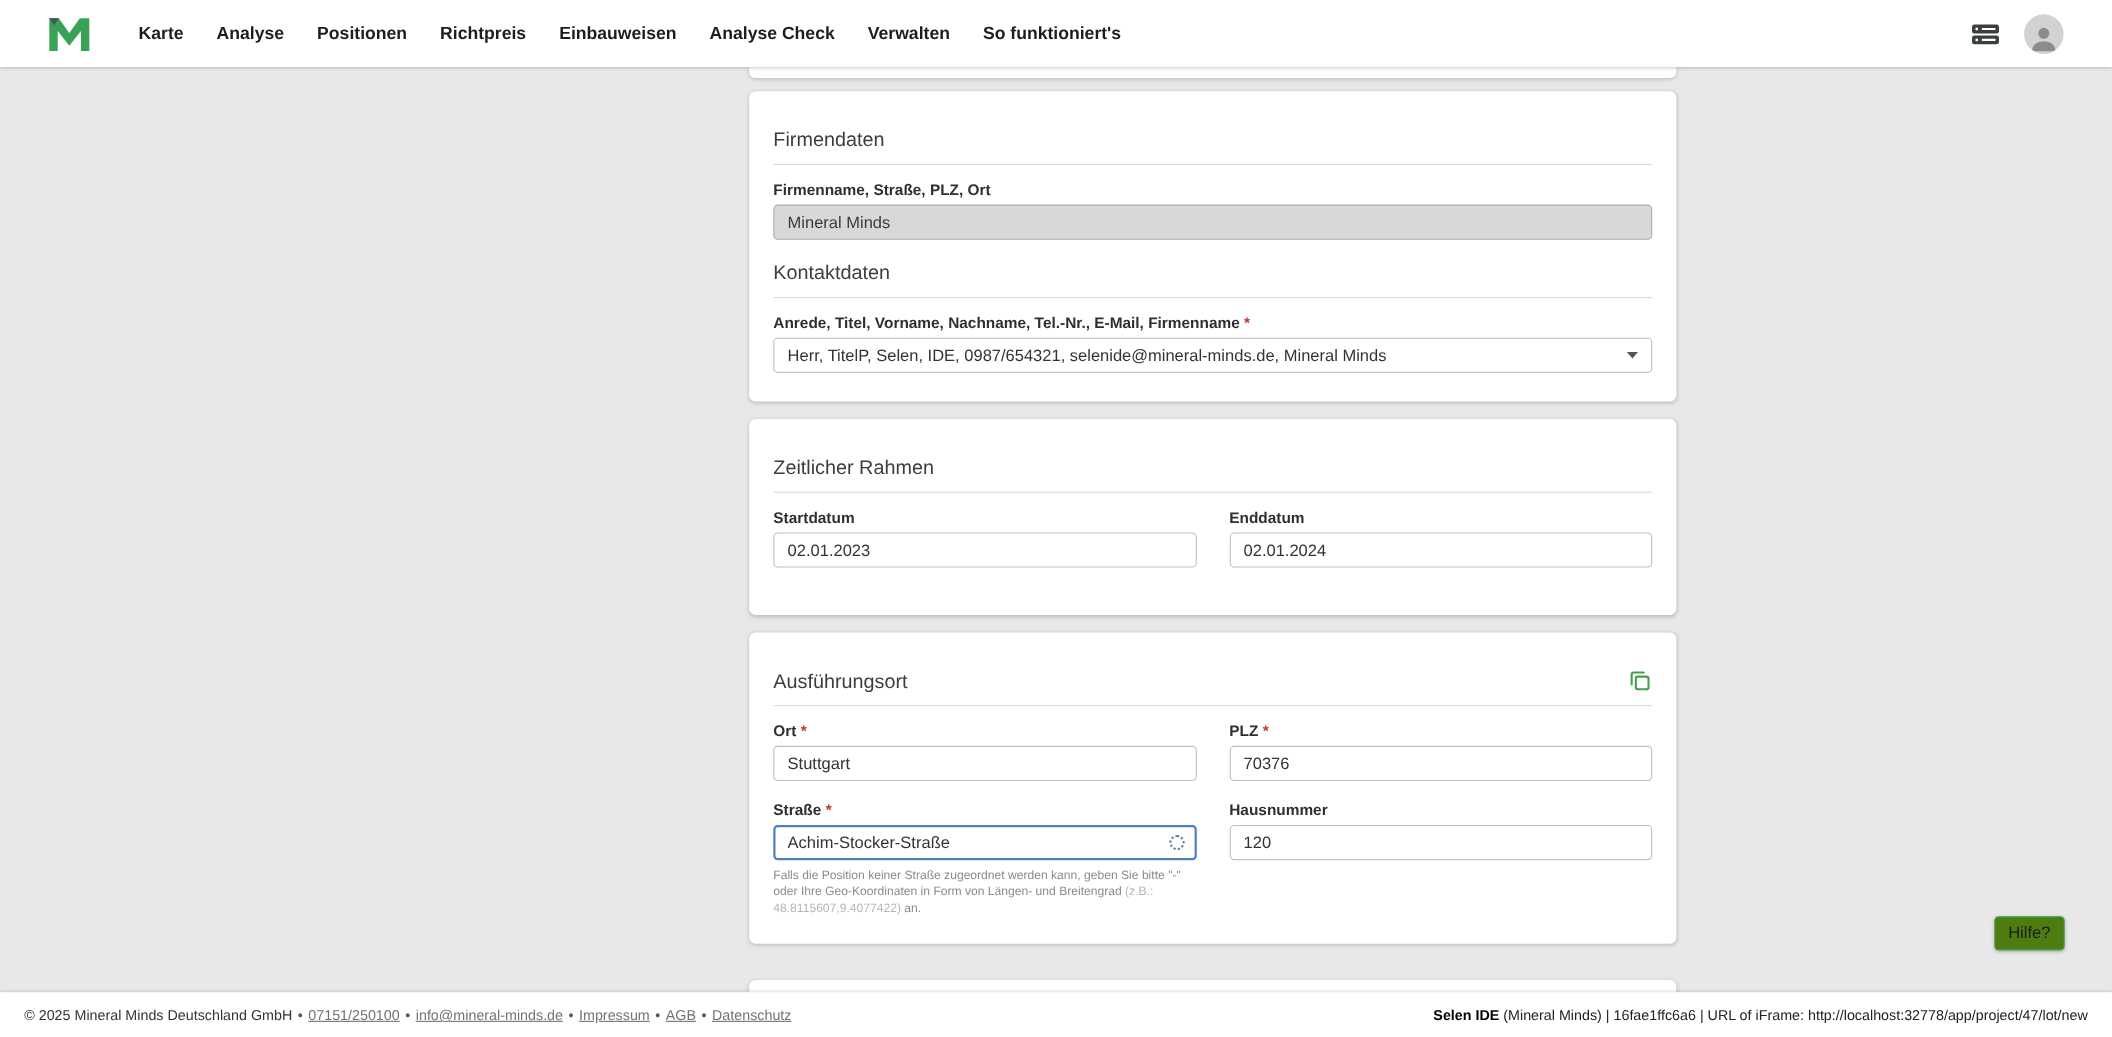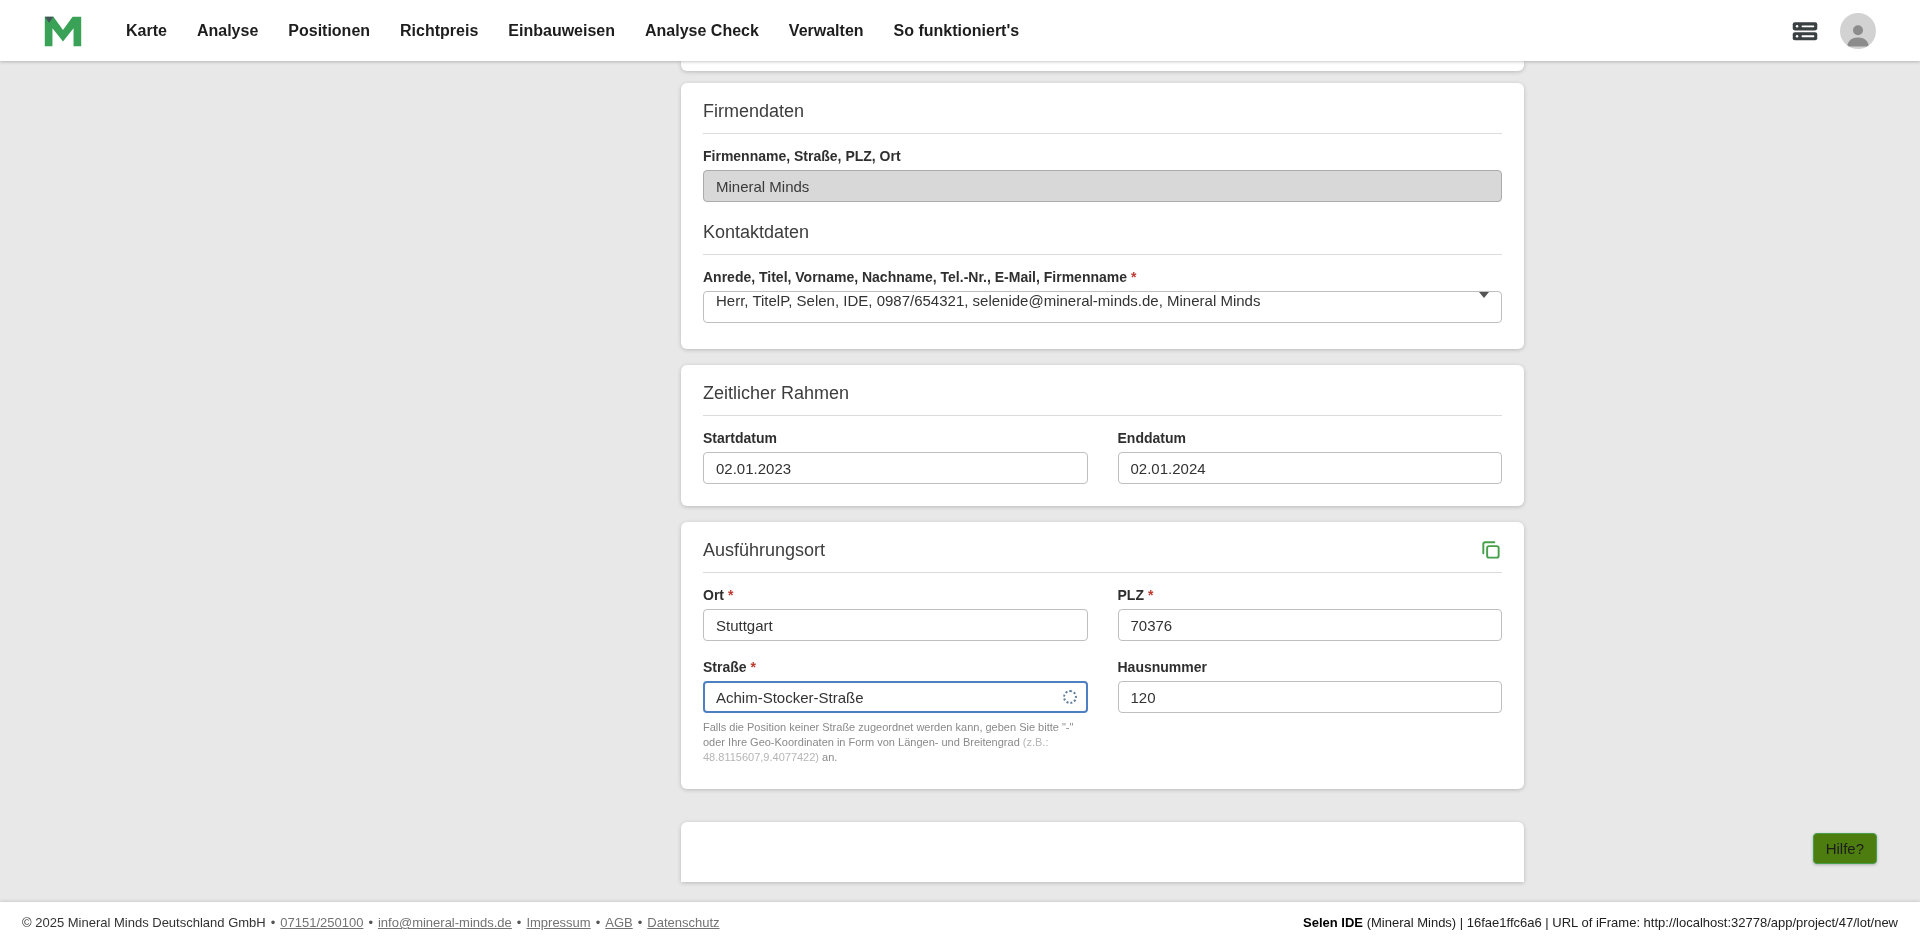--- a/index.html
+++ b/index.html
@@ -30,21 +30,21 @@
     overflow:hidden; display:flex; align-items:flex-end; justify-content:center; cursor:pointer;
   }
 
   
   .content {
     position:absolute; top:61px; bottom:41px; left:0; right:0; overflow:hidden;
   }
   .col { width:843px; margin-left:681px; }
   .card {
     background:#fff; border-radius:6px; box-shadow:0 1px 4px rgba(0,0,0,.2);
-    padding:16px 22px 22px; margin-bottom:16px;
+    padding:32px 22px 22px; margin-bottom:16px;
   }
   .card.sliver-top { height:10px; padding:0; border-radius:0 0 6px 6px; margin-bottom:12px; }
   .card.sliver-bottom { height:60px; padding:0; border-radius:6px 6px 0 0; margin-top:33px; margin-bottom:0; }
 
   h2.section-title {
     margin:0; font-size:18px; font-weight:400; color:#3d3d3d; line-height:24px;
   }
   hr.rule { border:none; border-top:1px solid #dbdbdb; margin:10px 0 14px; }
 
   .field-label { display:block; font-size:14px; font-weight:700; color:#2f2f2f; margin-bottom:6px; }
@@ -59,21 +59,21 @@
     background:#d8d8d8; border-color:#ababab; color:#3a3a3a;
   }
   input.text-input.focused {
     border:2px solid #4d7fc1; padding:0 11px;
   }
   .field-group { margin-bottom:18px; }
   .grid-2 { display:grid; grid-template-columns:1fr 1fr; column-gap:30px; margin-bottom:18px; }
   .grid-2 .cell { min-width:0; }
 
   .select-box {
-    display:flex; align-items:flex-start; justify-content:space-between; cursor:pointer;gap:46px;
+    display:flex; align-items:center; justify-content:space-between; cursor:pointer;gap:46px;
   }
   .select-box .sel-value { overflow:hidden; white-space:nowrap; text-overflow:ellipsis; }
   .caret-down {
     width:0; height:0; border-left:5px solid transparent; border-right:5px solid transparent;
     border-top:6px solid #555; margin-left:10px; flex:0 0 auto;
   }
 
   .card-head { display:flex; align-items:flex-start; justify-content:space-between; }
 
   .check-row { display:flex; align-items:center; margin:2px 0 18px; }
@@ -177,21 +177,21 @@
         <div class="select-box">
           <span class="sel-value">Herr, TitelP, Selen, IDE, 0987/654321, selenide@mineral-minds.de, Mineral Minds</span>
           <span class="caret-down"></span>
         </div>
       </div>
     </section>
 
     <section class="card">
       <h2 class="section-title">Zeitlicher Rahmen</h2>
       <hr class="rule">
-      <div class="grid-2" style="margin-bottom:0;">
+      <div class="grid-2" style="margin-bottom:21px;">
         <div class="cell">
           <label class="field-label">Startdatum</label>
           <input class="text-input" value="02.01.2023" style="">
         </div>
         <div class="cell">
           <label class="field-label">Enddatum</label>
           <input class="text-input" value="02.01.2024" style="">
         </div>
       </div>
     </section>

